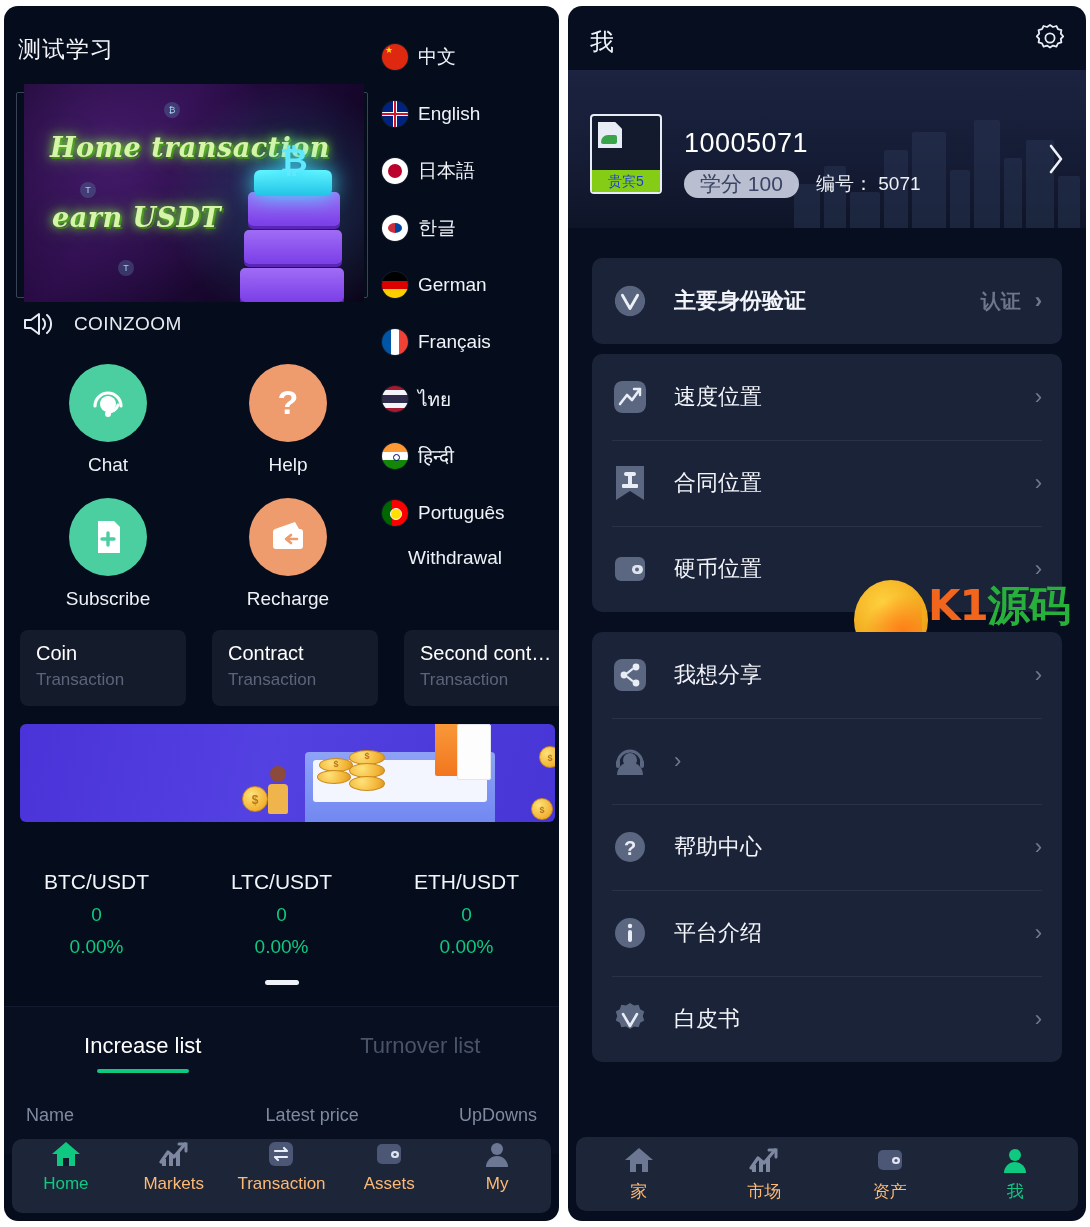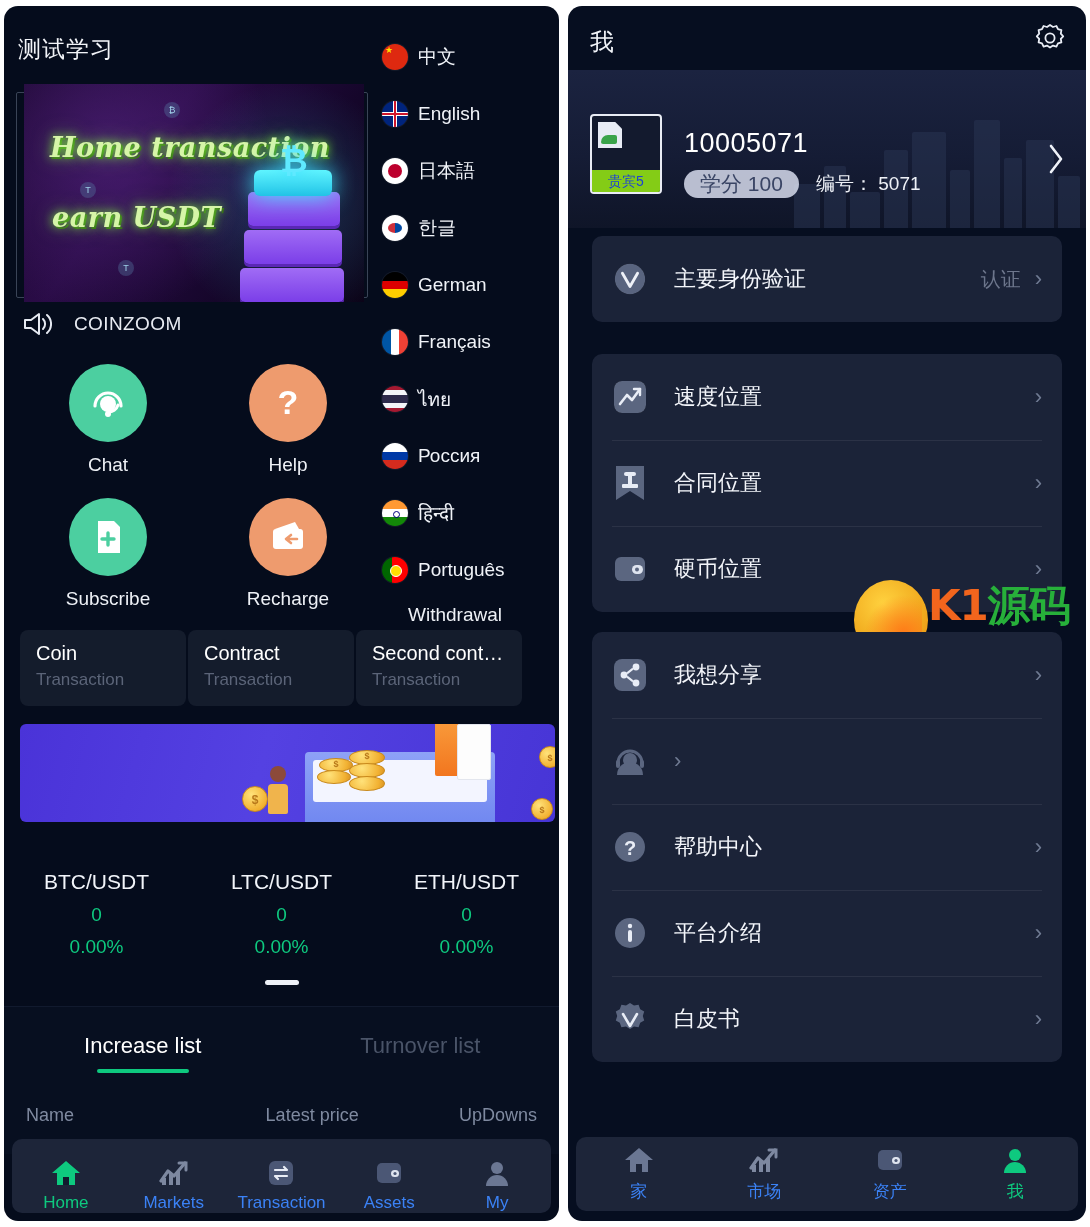--- a/index.html
+++ b/index.html
@@ -114,21 +114,21 @@
   .f-th { background: linear-gradient(180deg,#a51931 16%,#f4f5f8 16% 33%,#2d2a4a 33% 66%,#f4f5f8 66% 83%,#a51931 83%); }
   .f-ru { background: linear-gradient(180deg,#fff 33%,#0039a6 33% 66%,#d52b1e 66%); }
   .f-in { background: linear-gradient(180deg,#ff9933 33%,#fff 33% 66%,#138808 66%); }
   .f-in:after { content:""; position:absolute; left:11px; top:11px; width:5px; height:5px;
     border-radius:50%; border:1px solid #000080; }
   .f-pt { background: linear-gradient(90deg,#006600 40%,#ff0000 40%); }
   .f-pt:after { content:""; position:absolute; left:8px; top:8px; width:10px; height:10px;
     border-radius:50%; background:#ffdf00; border:1px solid #fff; }
 
   
-  .tcards { position:absolute; left: 16px; top: 624px; display:flex; gap: 2px; }
+  .tcards { position:absolute; left: 16px; top: 624px; display:flex; gap: 26px; }
   .tcard {
     width: 166px; height: 76px; background:#141c2c; border-radius: 8px;
     padding: 12px 16px;
   }
   .tcard .t1 { font-size: 20px; color:#fff; white-space:nowrap; overflow:hidden; }
   .tcard .t2 { font-size: 17px; color:#5b6478; margin-top: 5px; }
 
   
   .promo {
     position:absolute; left: 16px; top: 718px; width: 535px; height: 98px;
@@ -172,25 +172,25 @@
   }
   .list-head { display:flex; margin-top: 46px; padding: 0 22px; }
   .lh { font-size: 18px; color:#7f8aa0; }
   .lh:nth-child(1){ flex: 0 0 38%; }
   .lh:nth-child(2){ flex: 0 0 36%; text-align:center; }
   .lh:nth-child(3){ flex: 1; text-align:right; }
 
   
   .navbar-l {
     position:absolute; left: 8px; bottom: 8px; width: 539px; height: 74px;
-    background:#1d2539; border-radius: 10px; display:flex; align-items:flex-end;
+    background:#1d2539; border-radius: 10px; display:flex; align-items:flex-start;
   }
   .nav-item { flex:1; text-align:center; }
   .nav-ic { height: 30px; display:flex; align-items:center; justify-content:center; }
-  .nav-lb { font-size: 17px; color:#3b82f6; margin-top: 5px; }
+  .nav-lb { font-size: 17px; color:#fdba74; margin-top: 5px; }
   .nav-item.active .nav-lb { color:#0ec97f; }
 
   
   .panel-right {
     position:absolute; left: 568px; top: 6px; width: 518px; height: 1215px;
     background:#060e20; border-radius: 14px; overflow:hidden;
   }
   .r-head { position:absolute; left:0; top:0; width: 518px; height: 66px; }
   .r-title { position:absolute; left: 22px; top: 20px; font-size: 24px; color:#f1f4f9; }
   .gear { position:absolute; right: 20px; top: 16px; }
@@ -213,21 +213,21 @@
   .avatar-alt { position:absolute; left:0; right:0; bottom:0; height: 22px;
     background:#84cc16; color:#1c3fd8; font-size: 14px; text-align:center; line-height: 22px; }
   .p-id { position:absolute; left: 116px; top: 58px; font-size: 27px; color:#fff; letter-spacing:.5px; }
   .p-badge { position:absolute; left: 116px; top: 100px; height: 28px; padding: 0 16px;
     background: rgba(222,227,244,.82); border-radius: 14px; color:#3a4565; font-size: 21px;
     line-height: 28px; }
   .p-no { position:absolute; left: 248px; top: 100px; font-size: 19px; color:#eef1f7; line-height:28px; }
   .p-chev { position:absolute; right: 20px; top: 72px; }
 
   .group { position:absolute; left: 24px; width: 470px; background:#1b2338; border-radius: 10px; }
-  .g1 { top: 230px; }
+  .g1 { top: 252px; font-weight: bold; }
   .g2 { top: 348px; }
   .g3 { top: 626px; }
   .mrow { display:flex; align-items:center; height: 86px; padding: 0 20px; position:relative; }
   .mrow + .mrow:before {
     content:""; position:absolute; left: 20px; right: 20px; top: 0; height: 1px;
     background: rgba(255,255,255,.07);
   }
   .m-icon { width: 36px; height: 36px; flex: 0 0 36px; margin-right: 26px;
     display:flex; align-items:center; justify-content:center; }
   .m-label { flex:1; font-size: 22px; color:#f3f5fa; }
@@ -357,24 +357,20 @@
       </div>
       <div class="lang-item">
         <span class="flag f-fr"></span>
         <span class="lang-name">Français</span>
       </div>
       <div class="lang-item">
         <span class="flag f-th"></span>
         <span class="lang-name">ไทย</span>
       </div>
       <div class="lang-item">
-        <span class="flag f-ru"></span>
-        <span class="lang-name">Россия</span>
-      </div>
-      <div class="lang-item">
         <span class="flag f-in"></span>
         <span class="lang-name">हिन्दी</span>
       </div>
       <div class="lang-item">
         <span class="flag f-pt"></span>
         <span class="lang-name">Português</span>
       </div>
       <div class="withdrawal-txt">Withdrawal</div>
     </div>
 

